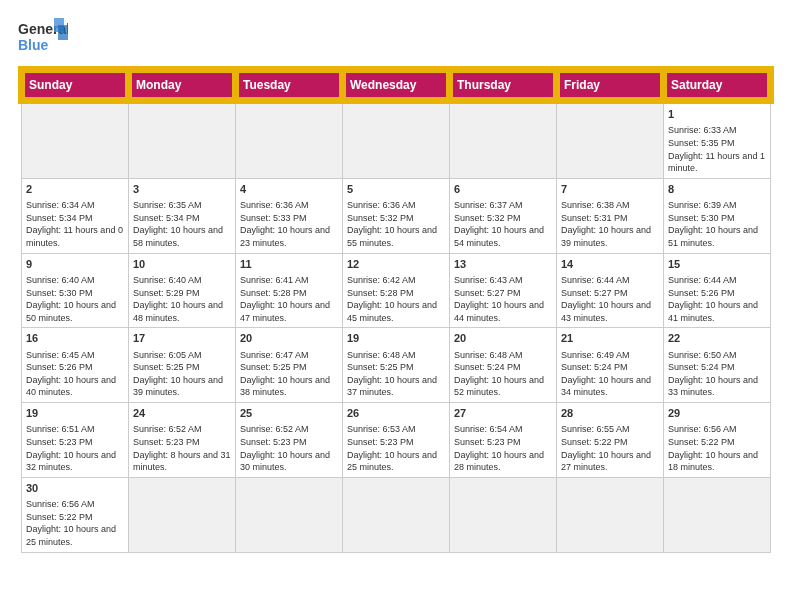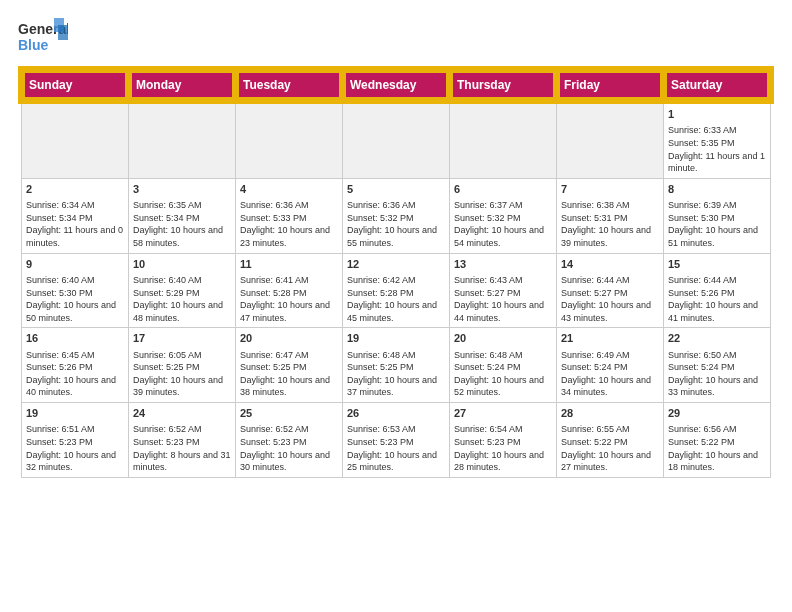--- a/index.html
+++ b/index.html
@@ -292,15 +292,29 @@
             <div>Sunset: 5:22 PM</div>
             <div>Daylight: 10 hours and 27 minutes.</div>
           </td>
           <td>
             <span class="day-num">29</span>
             <div>Sunrise: 6:56 AM</div>
             <div>Sunset: 5:22 PM</div>
             <div>Daylight: 10 hours and 18 minutes.</div>
           </td>
         </tr>
+        <tr class="last-row">
+          <td>
+            <span class="day-num">30</span>
+            <div>Sunrise: 6:56 AM</div>
+            <div>Sunset: 5:22 PM</div>
+            <div>Daylight: 10 hours and 25 minutes.</div>
+          </td>
+          <td class="empty"></td>
+          <td class="empty"></td>
+          <td class="empty"></td>
+          <td class="empty"></td>
+          <td class="empty"></td>
+          <td class="empty"></td>
+        </tr>
       </tbody>
   </table>
 </div>
 
 </body></html>

